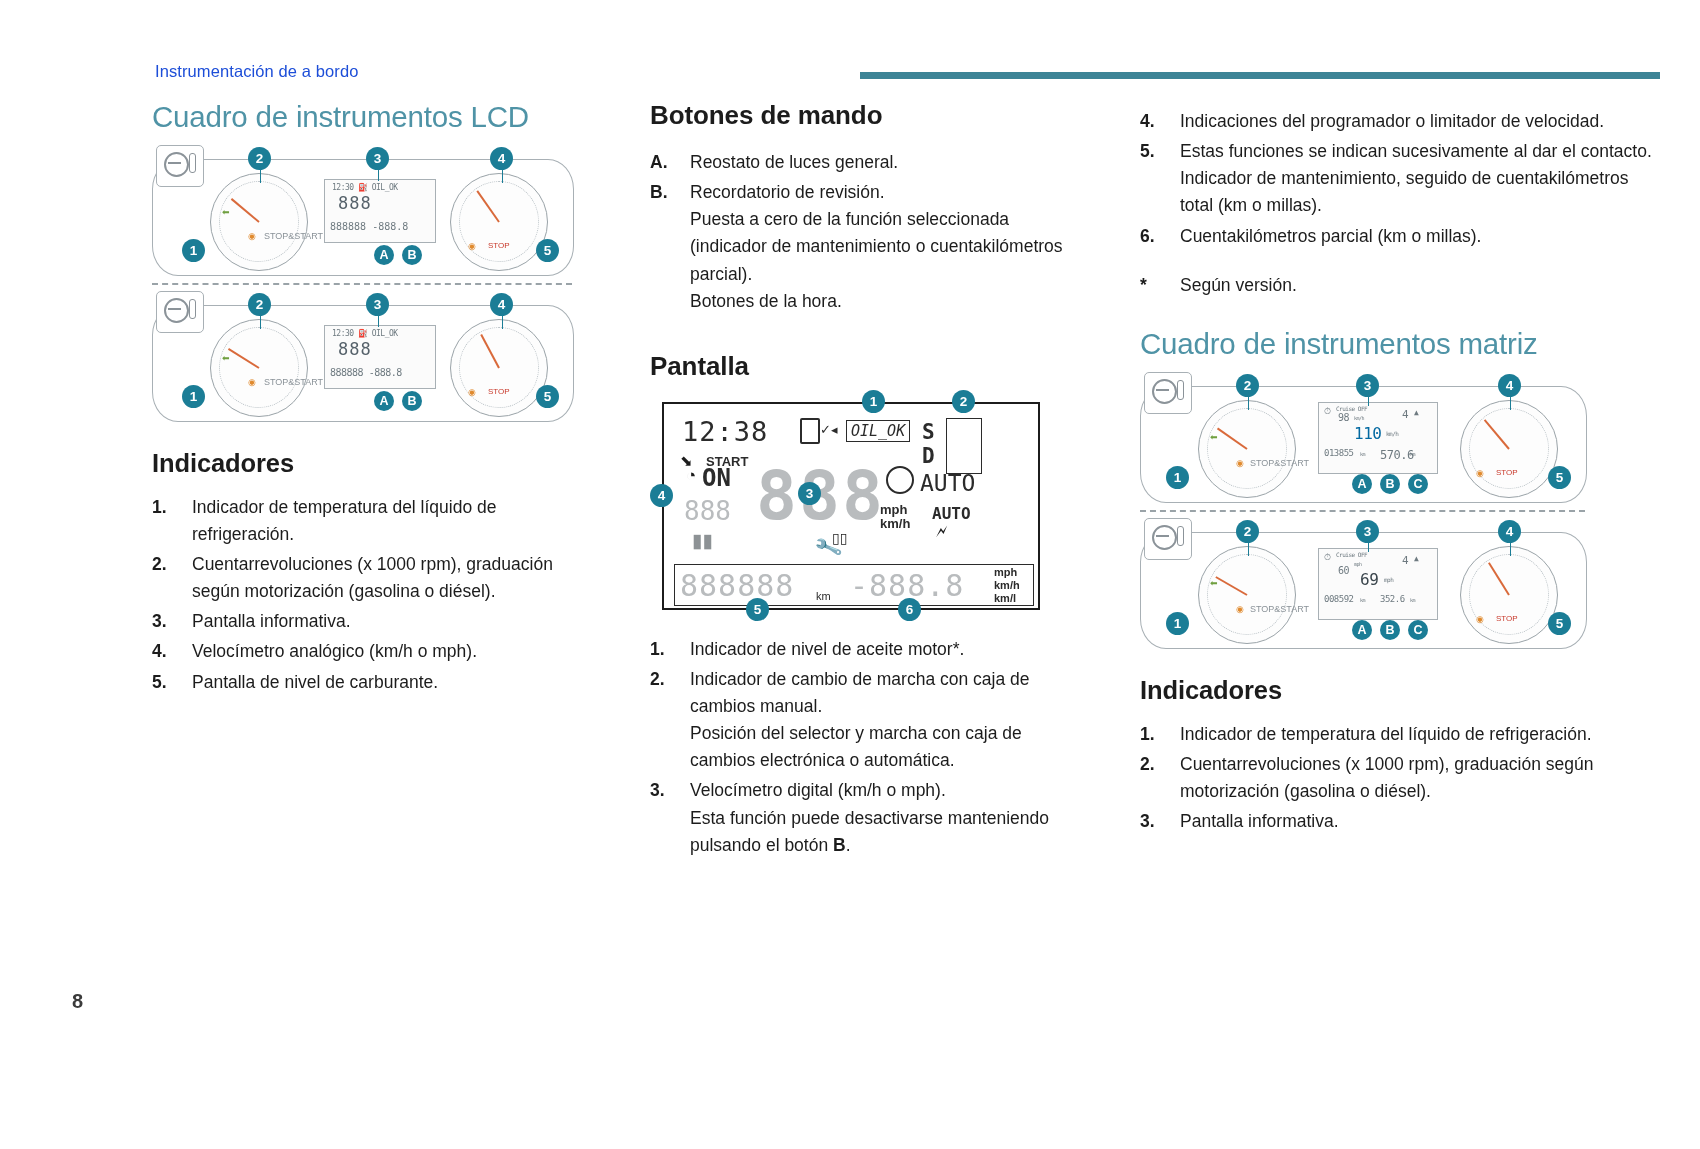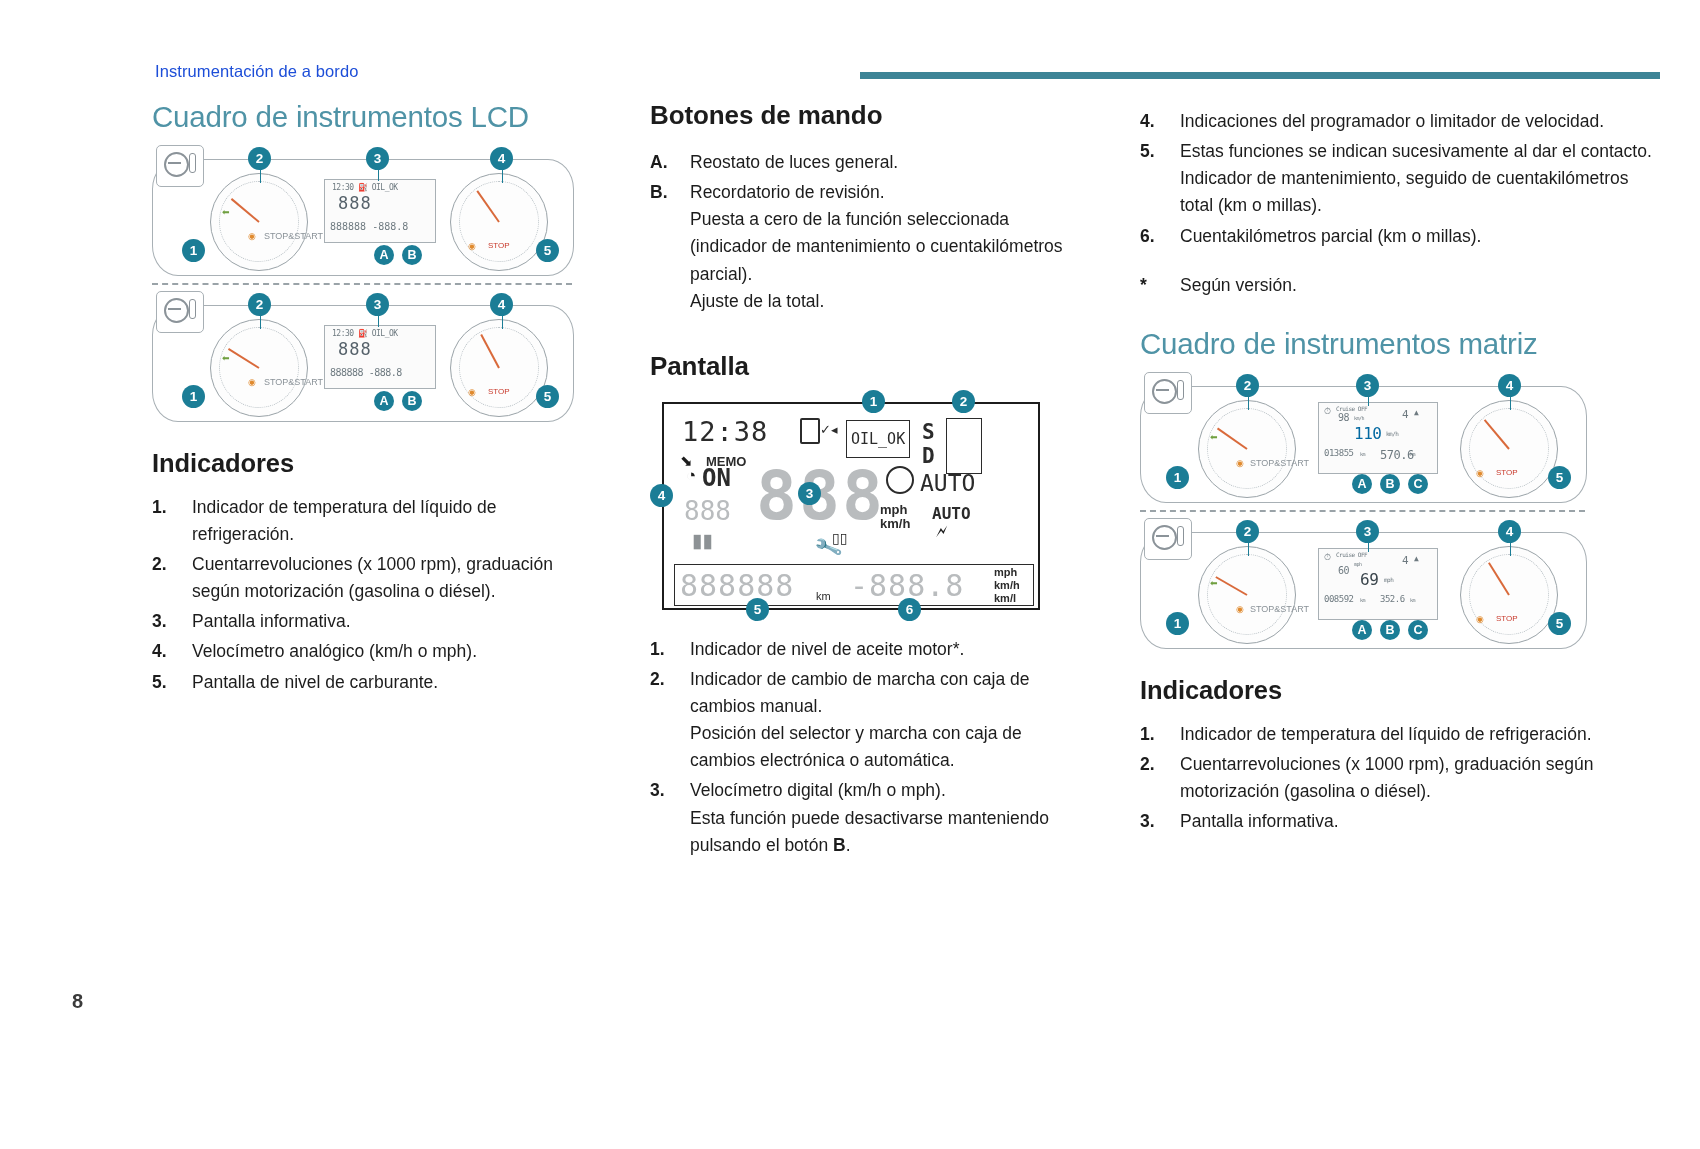--- a/index.html
+++ b/index.html
@@ -385,36 +385,36 @@
 
     <ul class="ol">
       <li>
         <span class="num">A.</span>
         <span class="sub">Reostato de luces general.</span>
       </li>
       <li>
         <span class="num">B.</span>
         <span class="sub">Recordatorio de revisión.</span>
         <span class="sub">Puesta a cero de la función seleccionada (indicador de mantenimiento o cuentakilómetros parcial).</span>
-        <span class="sub">Ajuste de la total.</span>
+        <span class="sub">Botones de la hora.</span>
       </li>
     </ul>
 
     <h2 class="heading" style="font-size:26px; margin-top:36px; margin-bottom:6px;">Pantalla</h2>
 
     <div class="lcd-fig">
       <div class="lcd-screen">
 
         <div class="seg" style="position:absolute; left:18px; top:12px; font-size:27px; letter-spacing:1px;">12:38</div>
 
         <div style="position:absolute; left:136px; top:14px; width:16px; height:22px; border:2px solid #2b2b2b; border-radius:2px;"></div>
         <div style="position:absolute; left:156px; top:18px; font-size:13px; color:#2b2b2b;">✓◂</div>
-        <div class="seg" style="position:absolute; left:182px; top:16px; font-size:15px; border:1.5px solid #2b2b2b; padding:9px 4px;">OIL_OK</div>
-
-        <div class="lcd-label" style="left:42px; top:50px; font-size:13px; font-weight:bold;">MEMO</div>
+        <div class="seg" style="position:absolute; left:182px; top:16px; font-size:15px; border:1.5px solid #2b2b2b; padding:1px 4px;font-style:italic;">OIL_OK</div>
+
+        <div class="lcd-label" style="left:42px; top:50px; font-size:13px; font-weight:bold;">START</div>
         <div style="position:absolute; left:16px; top:48px; font-size:15px;">⬊</div>
         <div style="position:absolute; left:22px; top:62px; font-size:17px;">◔</div>
         <div class="seg" style="position:absolute; left:38px; top:60px; font-size:24px; font-weight:bold;">ON</div>
         <div class="seg seg-gray" style="position:absolute; left:20px; top:92px; font-size:26px;">888</div>
         <div style="position:absolute; left:28px; top:125px; font-size:19px; color:#8d9295;">▮▮</div>
 
         <div class="seg seg-gray" style="position:absolute; left:92px; top:52px; font-size:68px; font-weight:bold; letter-spacing:2px;">888</div>
         <div class="lcd-label" style="left:216px; top:98px; font-size:13px; font-weight:bold;">mph</div>
         <div class="lcd-label" style="left:216px; top:112px; font-size:13px; font-weight:bold;">km/h</div>
 

